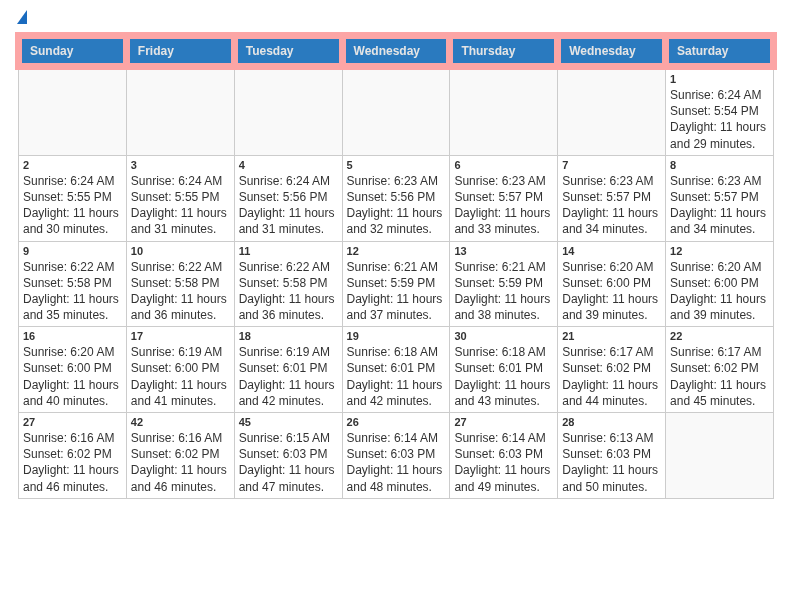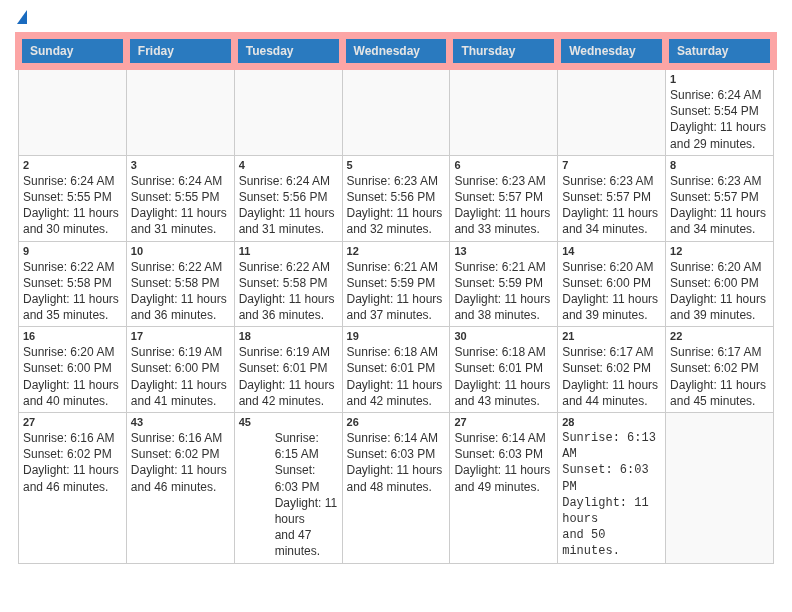--- a/index.html
+++ b/index.html
@@ -291,50 +291,50 @@
       </tr>
       <tr>
         <td>
           <span class="day-number">27</span>
           <div class="day-info" style="white-space: pre-line;">Sunrise: 6:16 AM
 Sunset: 6:02 PM
 Daylight: 11 hours
 and 46 minutes.</div>
         </td>
         <td>
-          <span class="day-number">43</span>
+          <span class="day-number">42</span>
           <div class="day-info" style="white-space: pre-line;">Sunrise: 6:16 AM
 Sunset: 6:02 PM
 Daylight: 11 hours
 and 46 minutes.</div>
         </td>
         <td>
           <span class="day-number">45</span>
-          <div class="day-info" style="white-space: pre-line; margin-left: 36px;">Sunrise: 6:15 AM
+          <div class="day-info" style="white-space: pre-line;">Sunrise: 6:15 AM
 Sunset: 6:03 PM
 Daylight: 11 hours
 and 47 minutes.</div>
         </td>
         <td>
           <span class="day-number">26</span>
           <div class="day-info" style="white-space: pre-line;">Sunrise: 6:14 AM
 Sunset: 6:03 PM
 Daylight: 11 hours
 and 48 minutes.</div>
         </td>
         <td>
           <span class="day-number">27</span>
           <div class="day-info" style="white-space: pre-line;">Sunrise: 6:14 AM
 Sunset: 6:03 PM
 Daylight: 11 hours
 and 49 minutes.</div>
         </td>
         <td>
           <span class="day-number">28</span>
-          <div class="day-info" style="white-space: pre-line; font-family: Liberation Mono, monospace;">Sunrise: 6:13 AM
+          <div class="day-info" style="white-space: pre-line;">Sunrise: 6:13 AM
 Sunset: 6:03 PM
 Daylight: 11 hours
 and 50 minutes.</div>
         </td>
         <td class="empty-cell"></td>
       </tr>
     </tbody>
 </table>
 
 </body></html>

